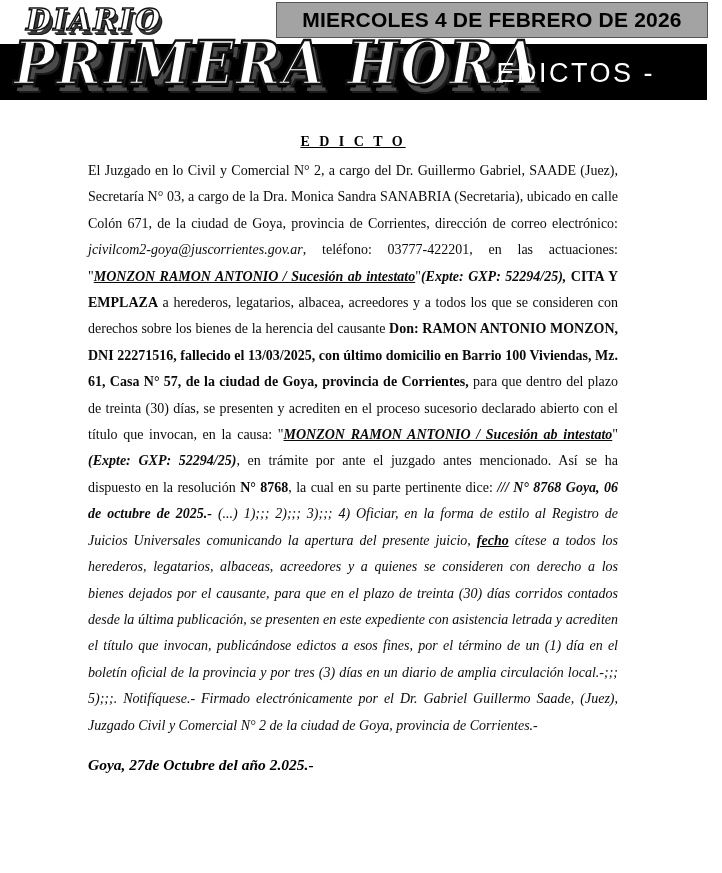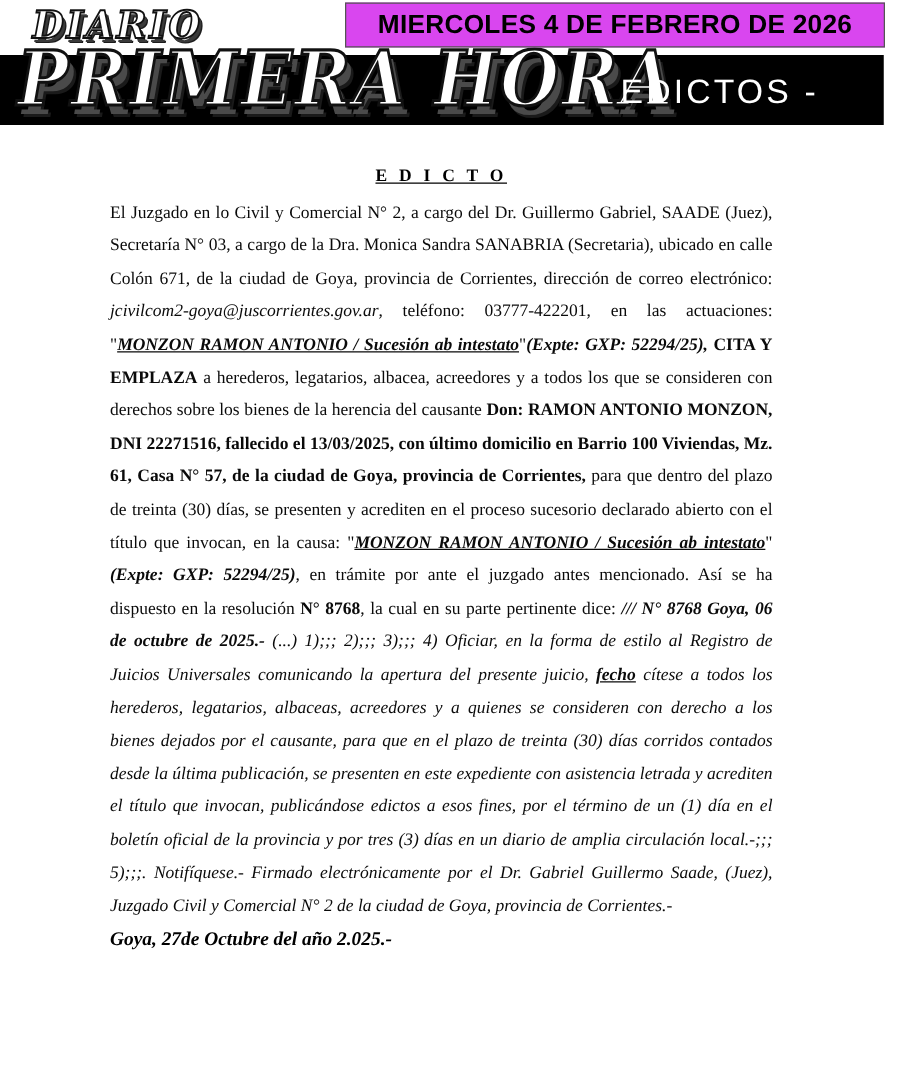--- a/index.html
+++ b/index.html
@@ -39,21 +39,21 @@
     color:#ffffff;
     -webkit-text-stroke:2.2px #111111;
     text-shadow: 4px 6px 0 #4a4a4a, 6px 8px 0 #1a1a1a;
     line-height:1;
     white-space:nowrap;
     transform:scaleY(1.12);
   }
   .date-box{
     position:absolute;left:276px;top:2px;width:432px;height:36px;
     border:1px solid #555;
-    background:#d946ef;
+    background:#a3a3a3;
     box-sizing:border-box;
     display:flex;align-items:center;justify-content:center;
   }
   .date-box span{
     font-family:"Liberation Sans", sans-serif;
     font-weight:bold;font-size:21px;letter-spacing:0.2px;
     color:#000000;white-space:nowrap;
   }
   .edictos{
     position:absolute;left:440px;top:54px;width:250px;height:38px;
@@ -84,21 +84,21 @@
     font-size:14px;
     line-height:26.4px;
     color:#0a0a0a;
   }
   .b{ font-weight:bold; }
   .i{ font-style:italic; }
   .bi{ font-weight:bold;font-style:italic; }
   .biu{ font-weight:bold;font-style:italic;text-decoration:underline; }
 
   .closing{
-    margin-top:0;
+    margin-top:13px;
     font-weight:bold;font-style:italic;
     font-size:15.5px;line-height:26.4px;
     text-align:left;
   }
 
   
   .sig{
     position:absolute;left:0;top:748px;width:722px;height:110px;
   }
 </style>

